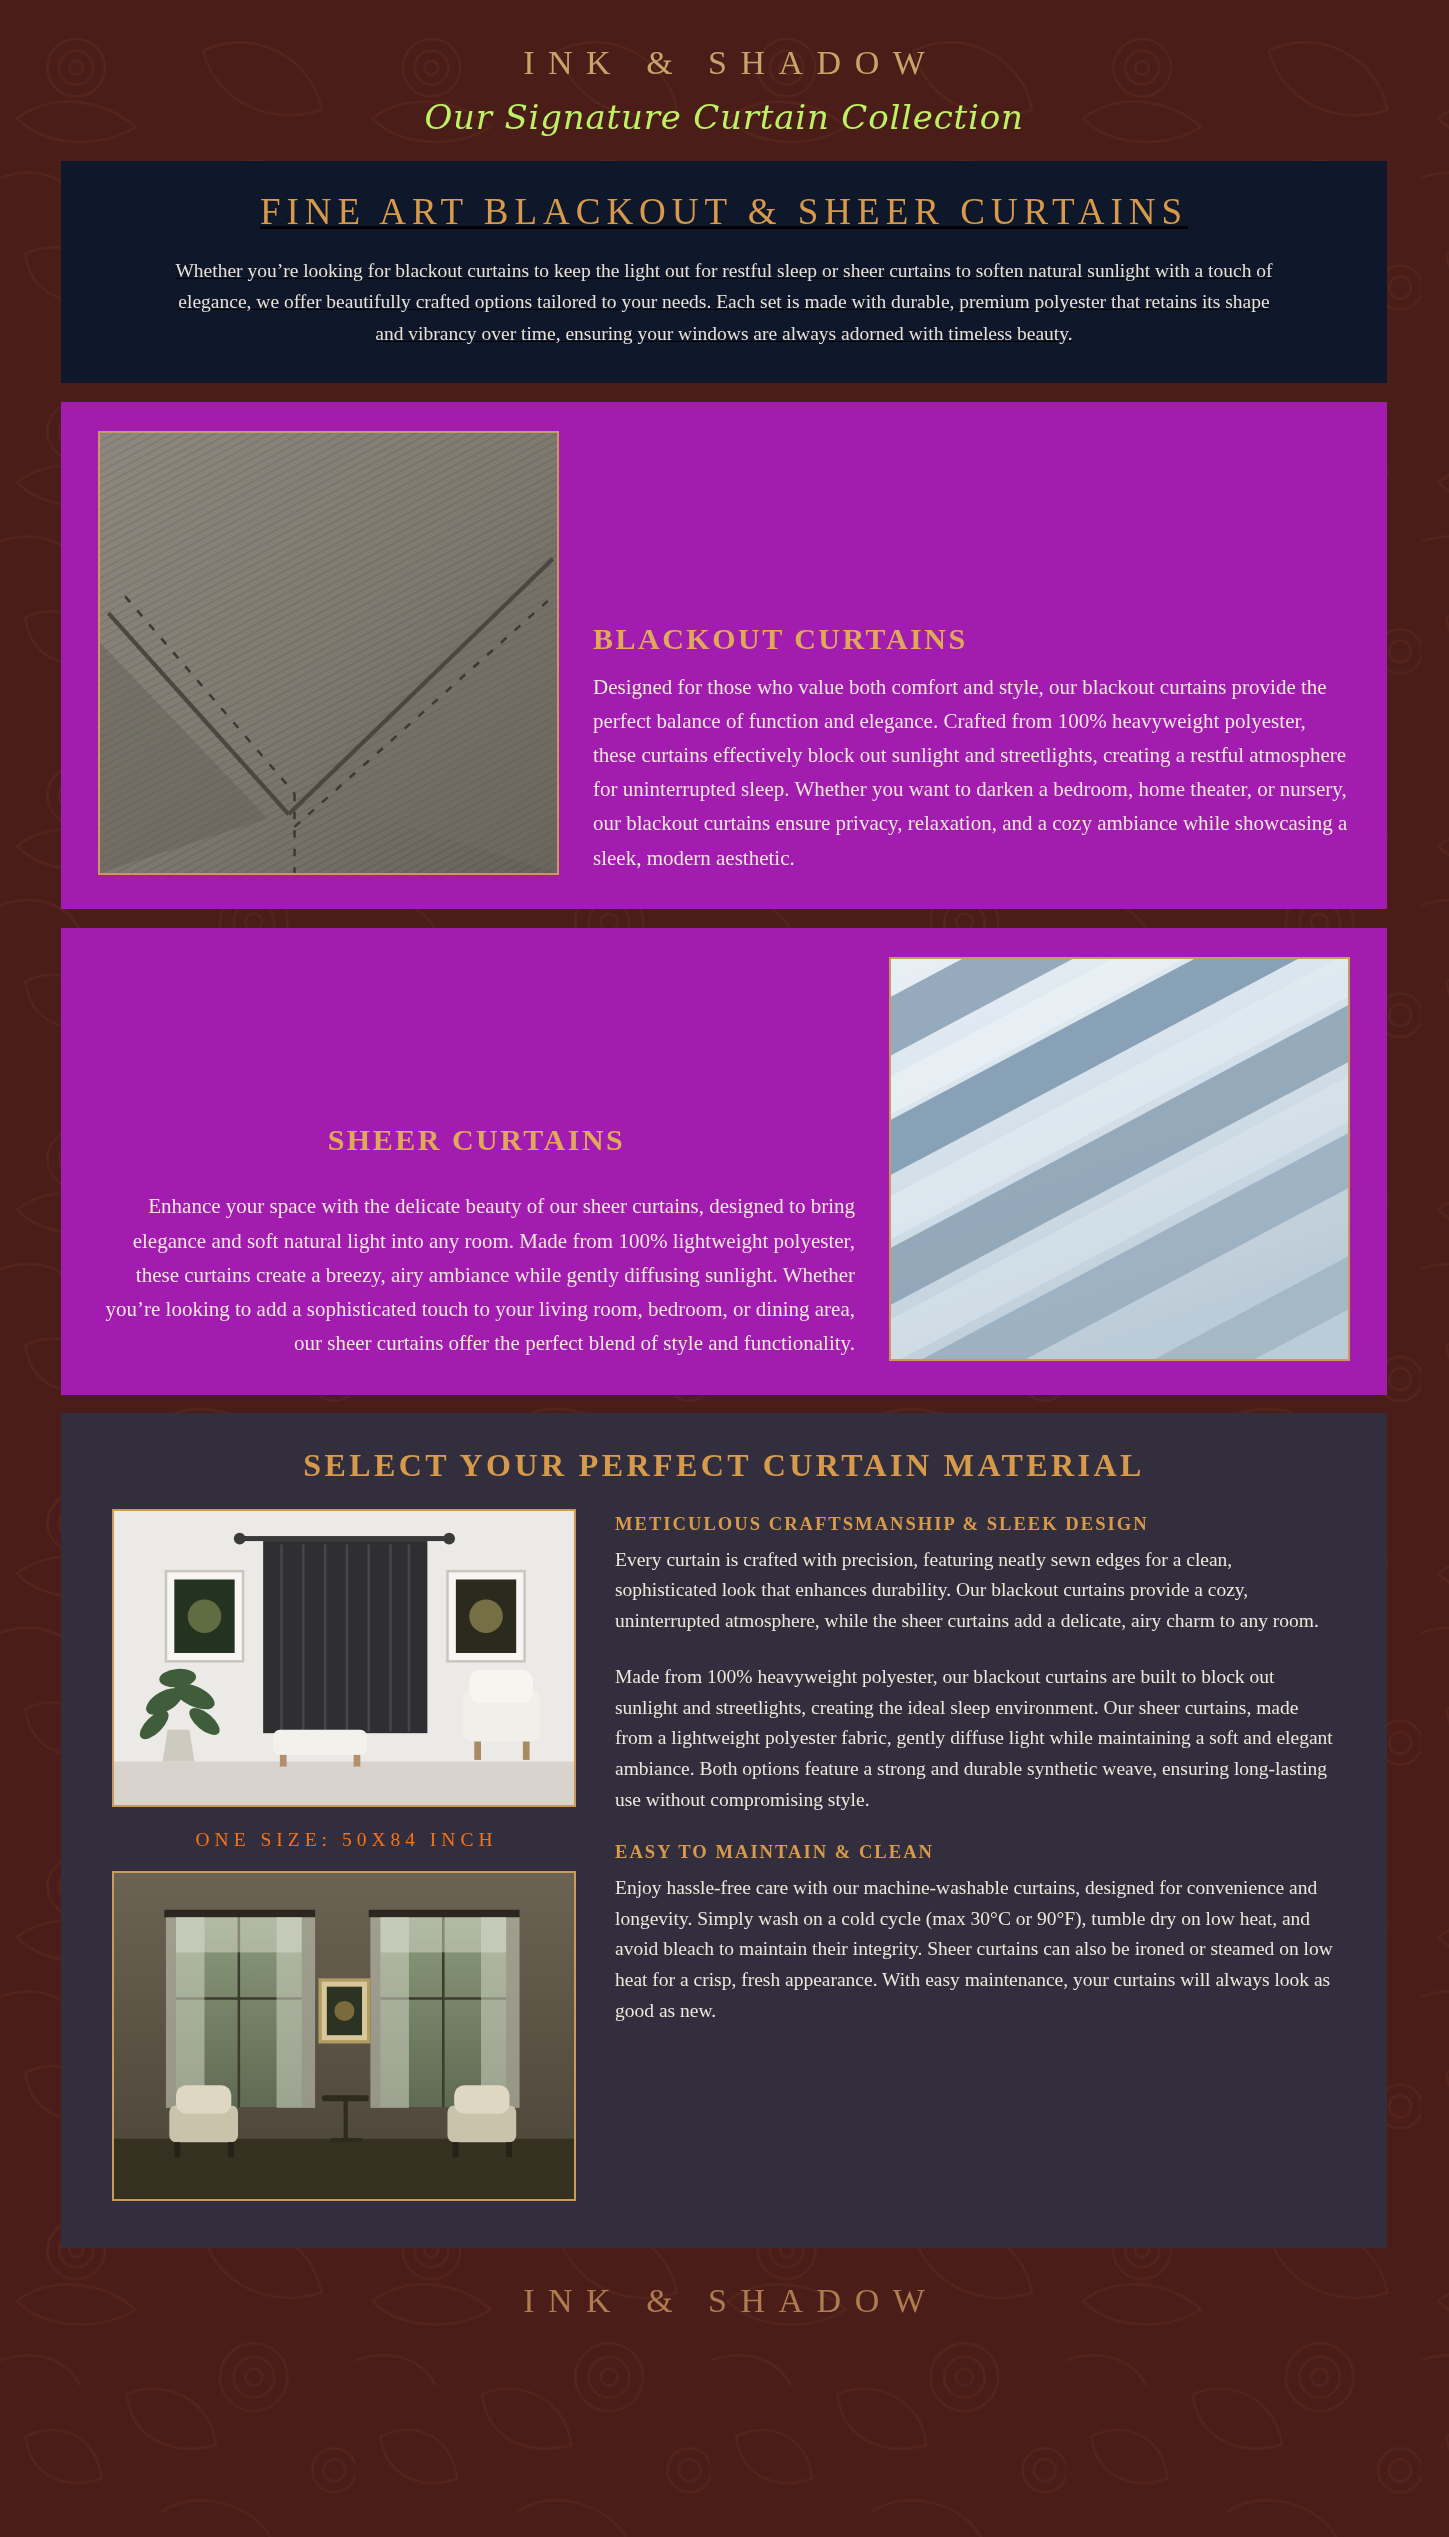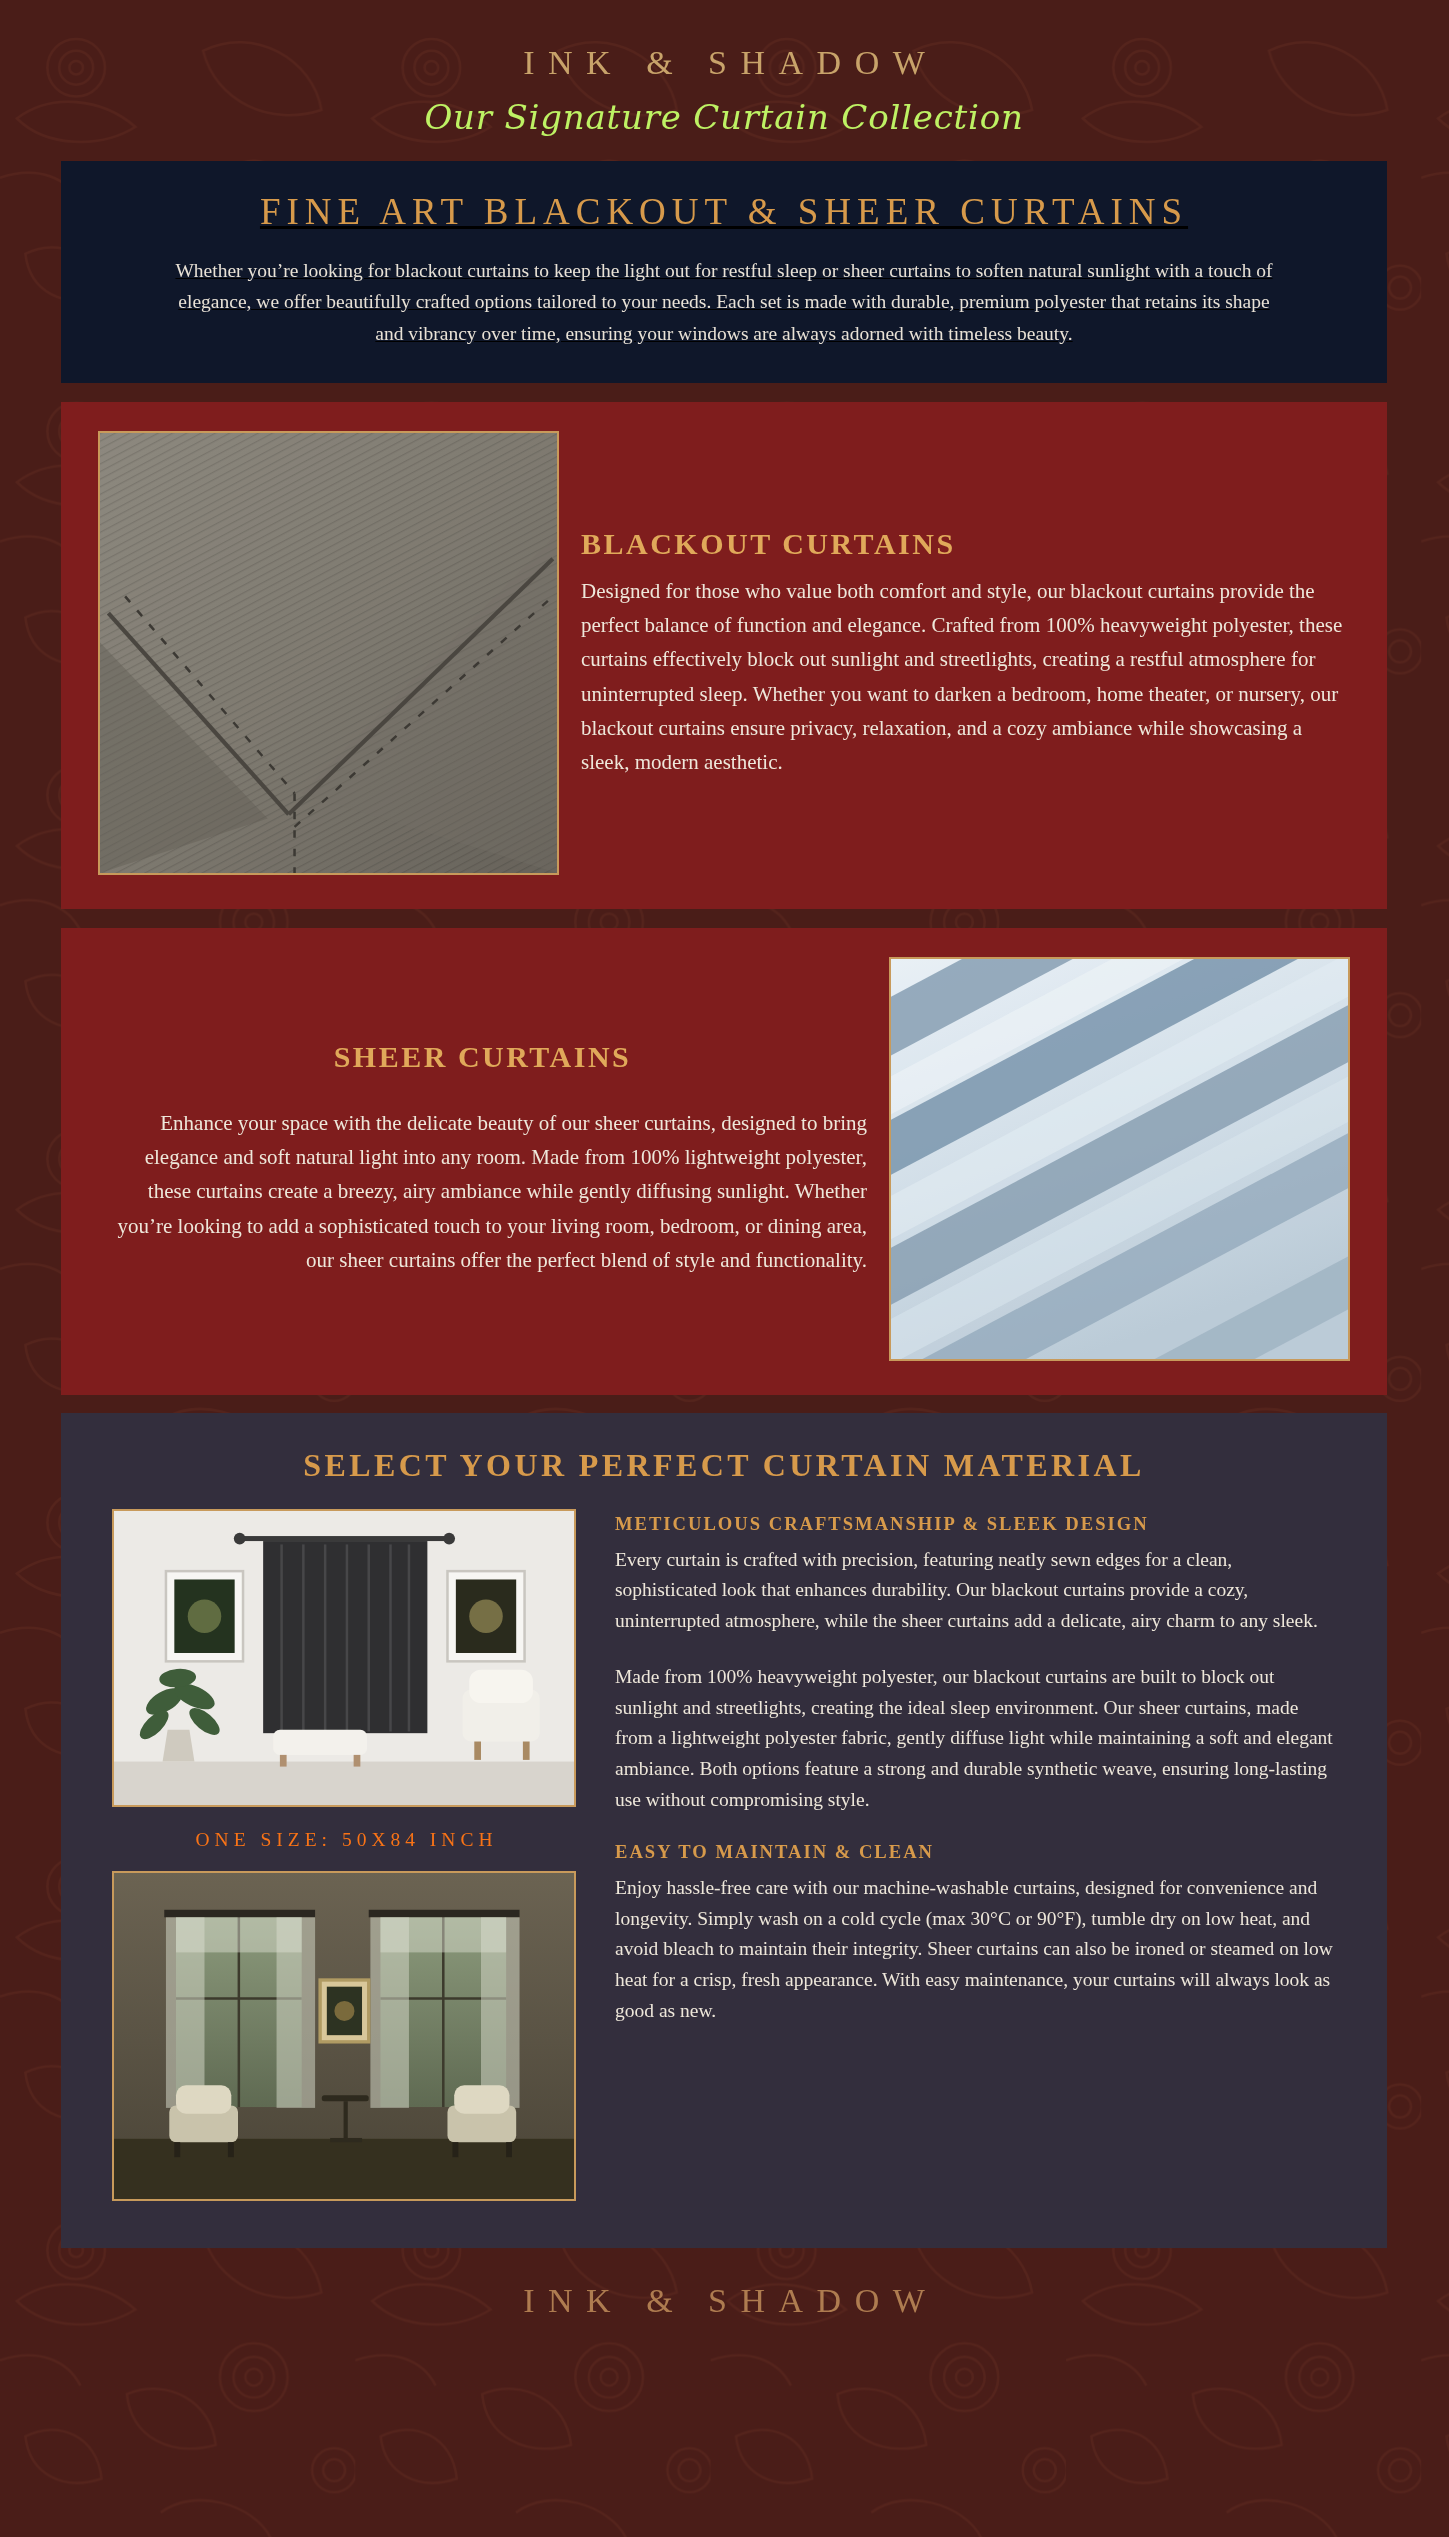--- a/index.html
+++ b/index.html
@@ -80,24 +80,24 @@
     text-align: center;
     color: #e9e2d6;
     font-size: 19.5px;
     line-height: 1.62;
   }
 
   
   .feature-row {
     display: flex;
     margin: 18.6px 61px 0 61px;
-    background: #7f1d1d;
+    background: #a21caf;
     padding: 29px 37px 34px 37px;
-    gap: 22px;
-    align-items: center;
+    gap: 34px;
+    align-items: flex-end;
   }
   .feature-row.reverse { flex-direction: row-reverse; }
 
   .photo-frame {
     border: 2.5px solid #c89a5b;
     padding: 0;
     overflow: hidden;
     flex: 0 0 auto;
     position: relative;
   }
@@ -394,21 +394,21 @@
               <rect x="468" y="322" width="7" height="18"></rect>
             </g>
           </svg>
         </div>
       </div>
 
       <div class="mat-right">
 
         <div class="mat-block">
           <div class="mat-head">METICULOUS CRAFTSMANSHIP &amp; SLEEK DESIGN</div>
-          <p class="mat-copy">Every curtain is crafted with precision, featuring neatly sewn edges for a clean, sophisticated look that enhances durability. Our blackout curtains provide a cozy, uninterrupted atmosphere, while the sheer curtains add a delicate, airy charm to any sleek.</p>
+          <p class="mat-copy">Every curtain is crafted with precision, featuring neatly sewn edges for a clean, sophisticated look that enhances durability. Our blackout curtains provide a cozy, uninterrupted atmosphere, while the sheer curtains add a delicate, airy charm to any room.</p>
         </div>
 
         <div class="mat-block">
           <p class="mat-copy">Made from 100% heavyweight polyester, our blackout curtains are built to block out sunlight and streetlights, creating the ideal sleep environment. Our sheer curtains, made from a lightweight polyester fabric, gently diffuse light while maintaining a soft and elegant ambiance. Both options feature a strong and durable synthetic weave, ensuring long-lasting use without compromising style.</p>
         </div>
 
         <div class="mat-block">
           <div class="mat-head">EASY TO MAINTAIN &amp; CLEAN</div>
           <p class="mat-copy">Enjoy hassle-free care with our machine-washable curtains, designed for convenience and longevity. Simply wash on a cold cycle (max 30°C or 90°F), tumble dry on low heat, and avoid bleach to maintain their integrity. Sheer curtains can also be ironed or steamed on low heat for a crisp, fresh appearance. With easy maintenance, your curtains will always look as good as new.</p>
         </div>

